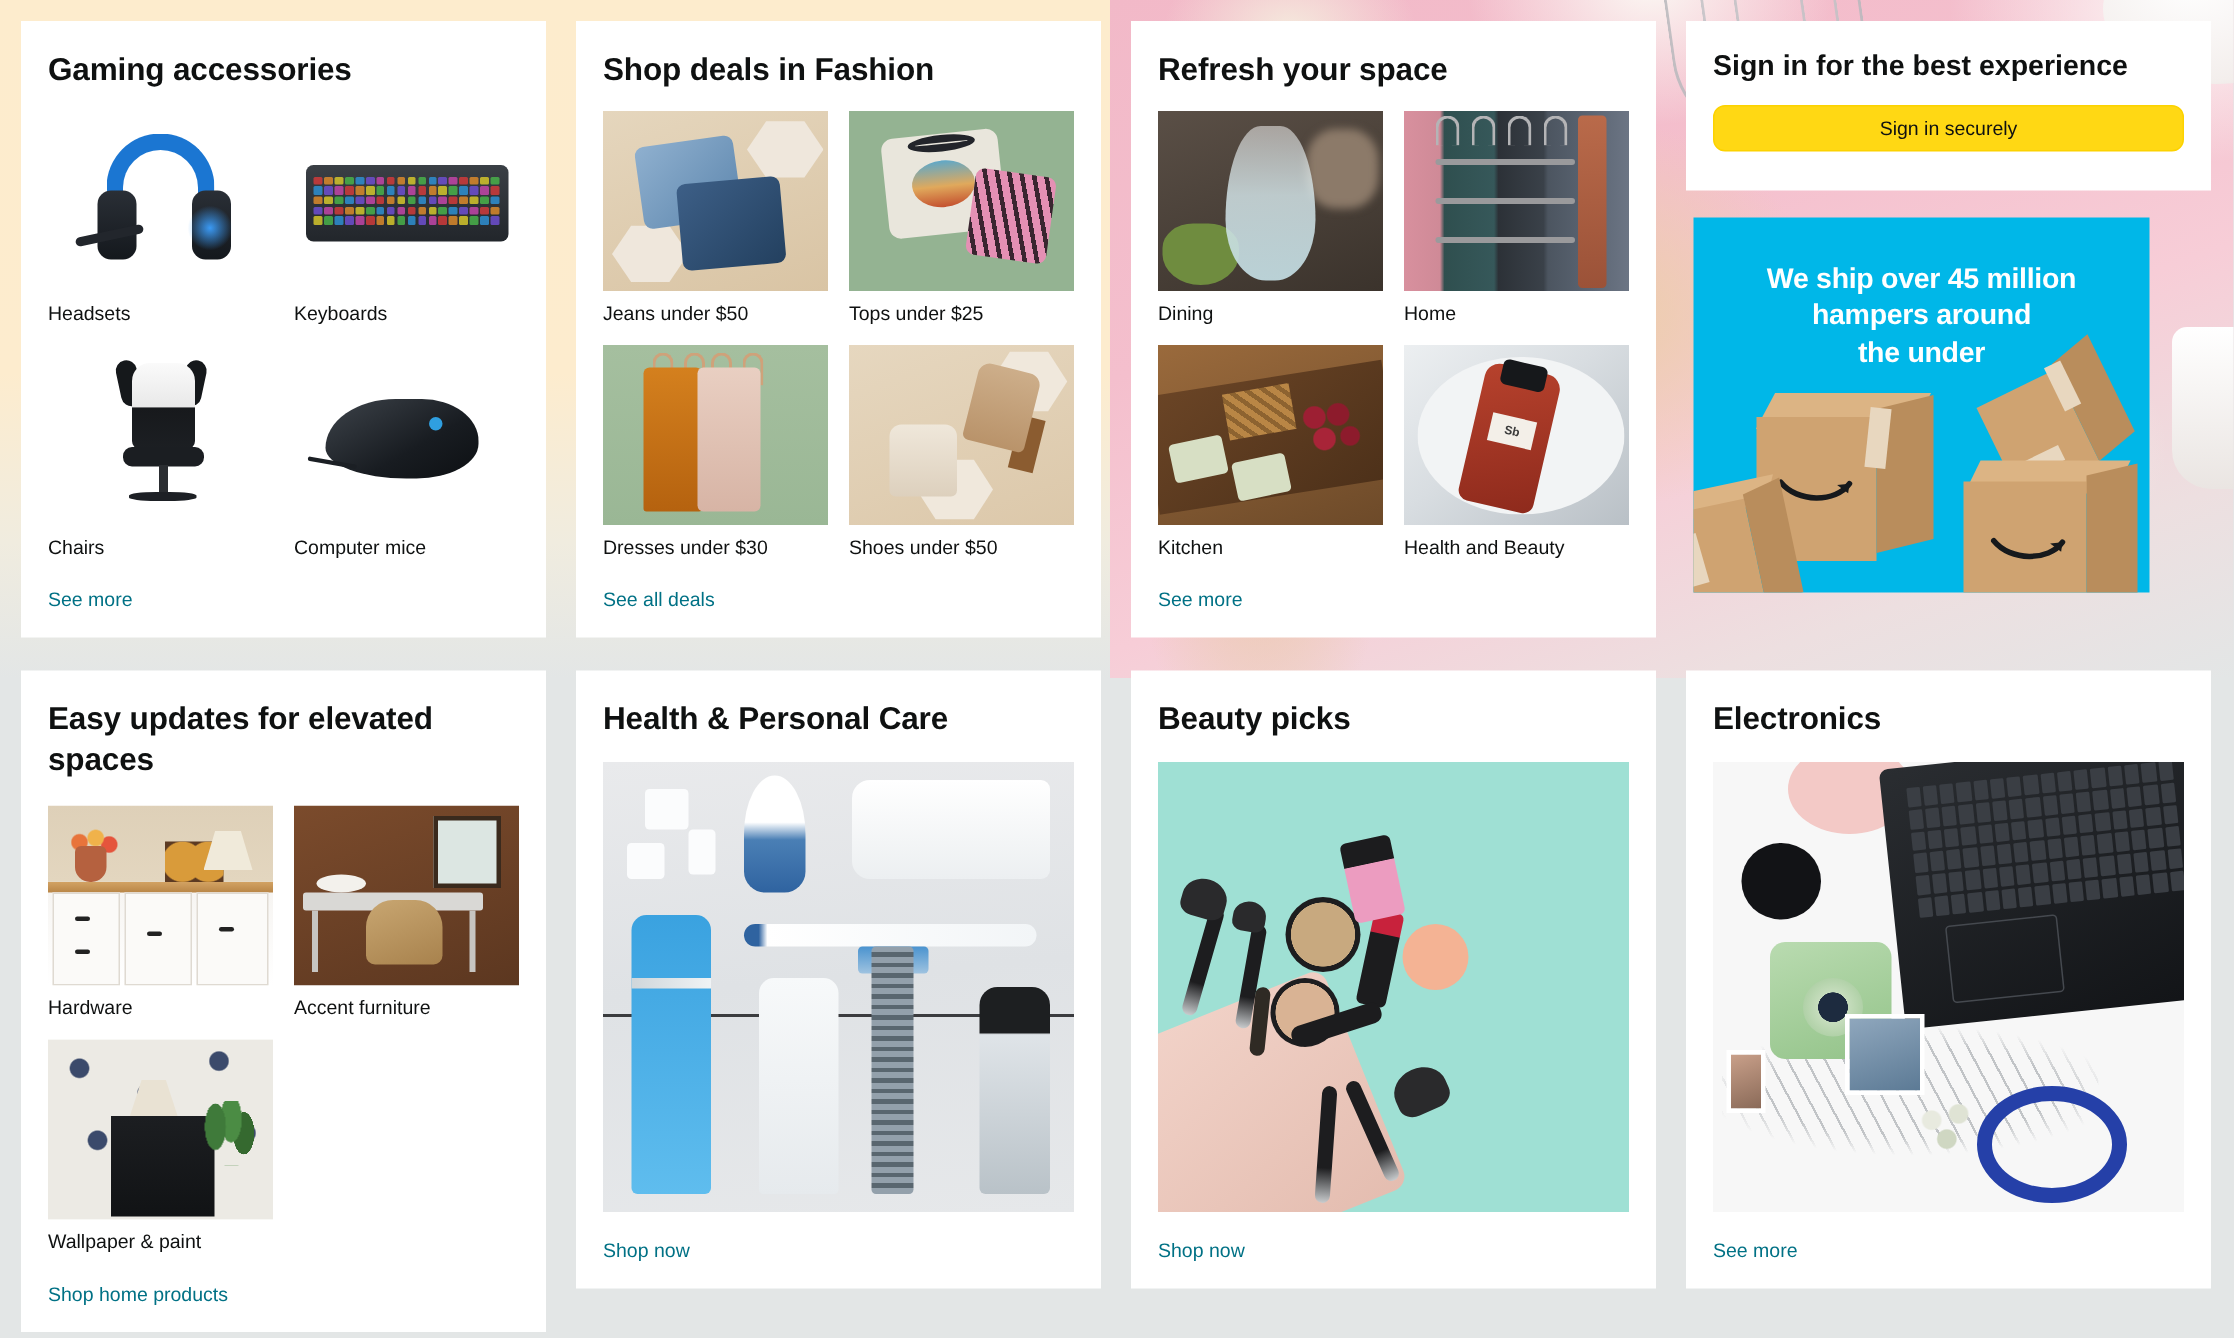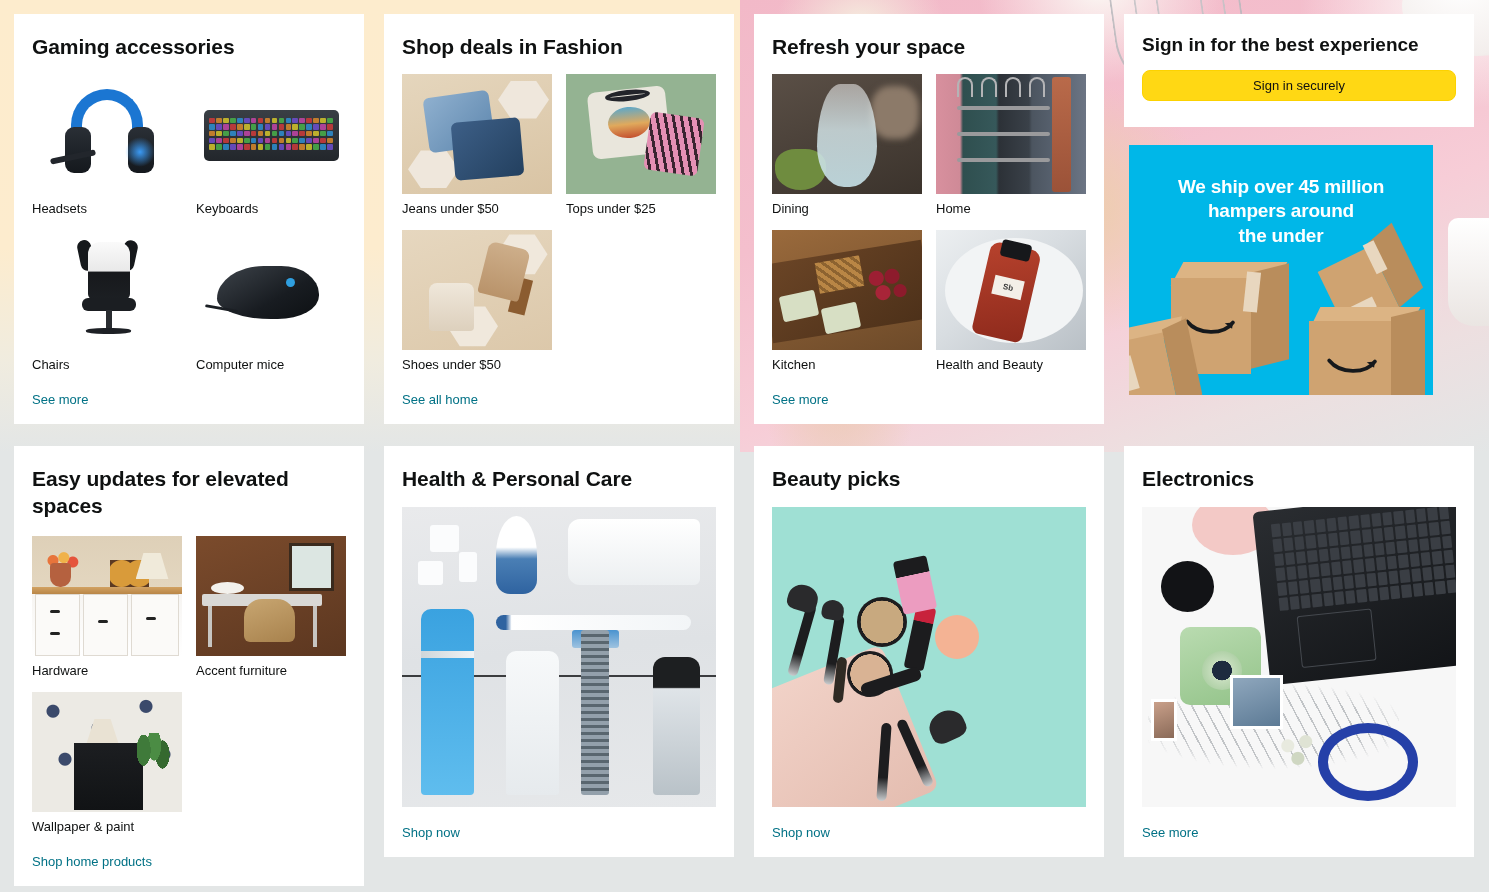--- a/index.html
+++ b/index.html
@@ -973,32 +973,45 @@
                 <div class="tee"></div>
                 <div class="neck"></div>
                 <div class="graphic"></div>
                 <div class="tank"></div>
               </div>
           </div>
           <div class="cap">Tops under $25</div>
         </div>
         <div class="tile">
           <div class="thumb">
+            <div class="sc s-dress">
+              <div class="str" style="left:22%"></div>
+                <div class="str" style="left:36%"></div>
+              <div class="str" style="left:48%"></div>
+                <div class="str" style="left:62%"></div>
+              <div class="d1"></div>
+                <div class="d2"></div>
+            </div>
+          </div>
+          <div class="cap">Dresses under $30</div>
+        </div>
+        <div class="tile">
+          <div class="thumb">
             <div class="sc s-shoes">
                 <div class="hx hx1"></div>
                 <div class="hx hx2"></div>
                 <div class="heel"></div>
                 <div class="boot2"></div>
                 <div class="boot1"></div>
               </div>
           </div>
           <div class="cap">Shoes under $50</div>
         </div>
       </div>
-      <a class="card-link">See all home</a>
+      <a class="card-link">See all deals</a>
     </div>
 
     <div class="card card-w">
       <div class="card-title">Refresh your space</div>
       <div class="tiles">
         <div class="tile">
           <div class="thumb">
             <div class="sc s-dining">
                 <div class="blur"></div>
                 <div class="greens"></div>

